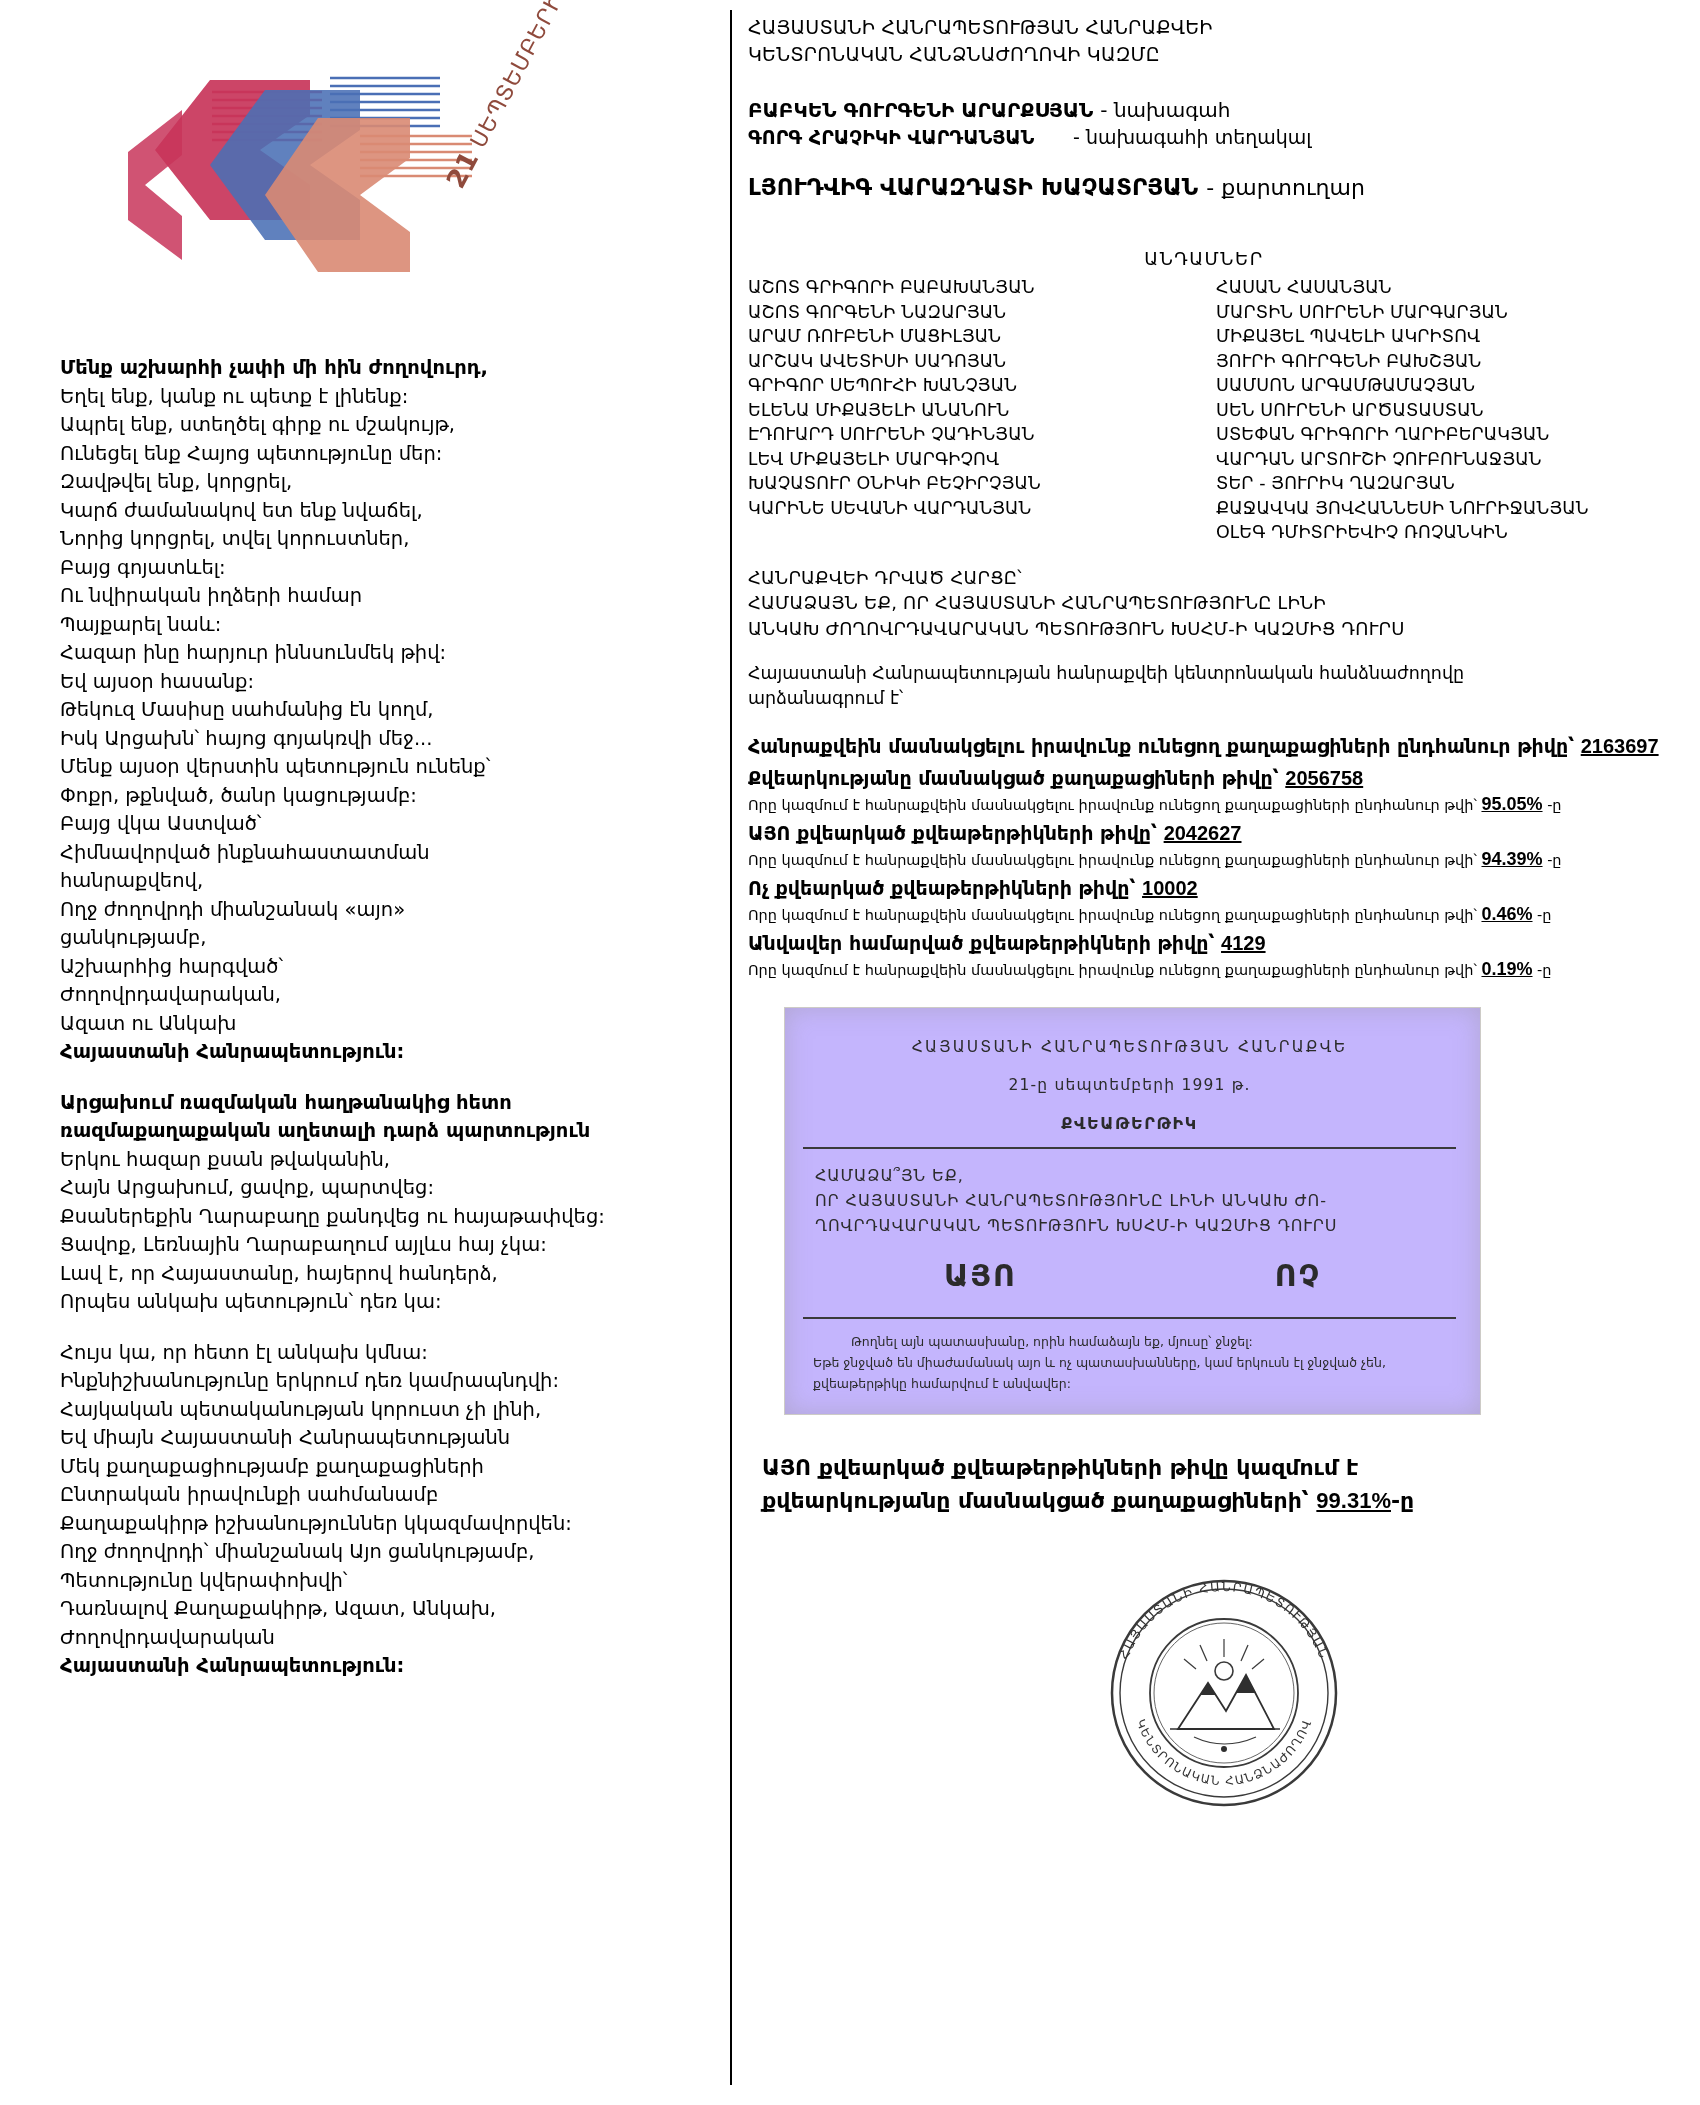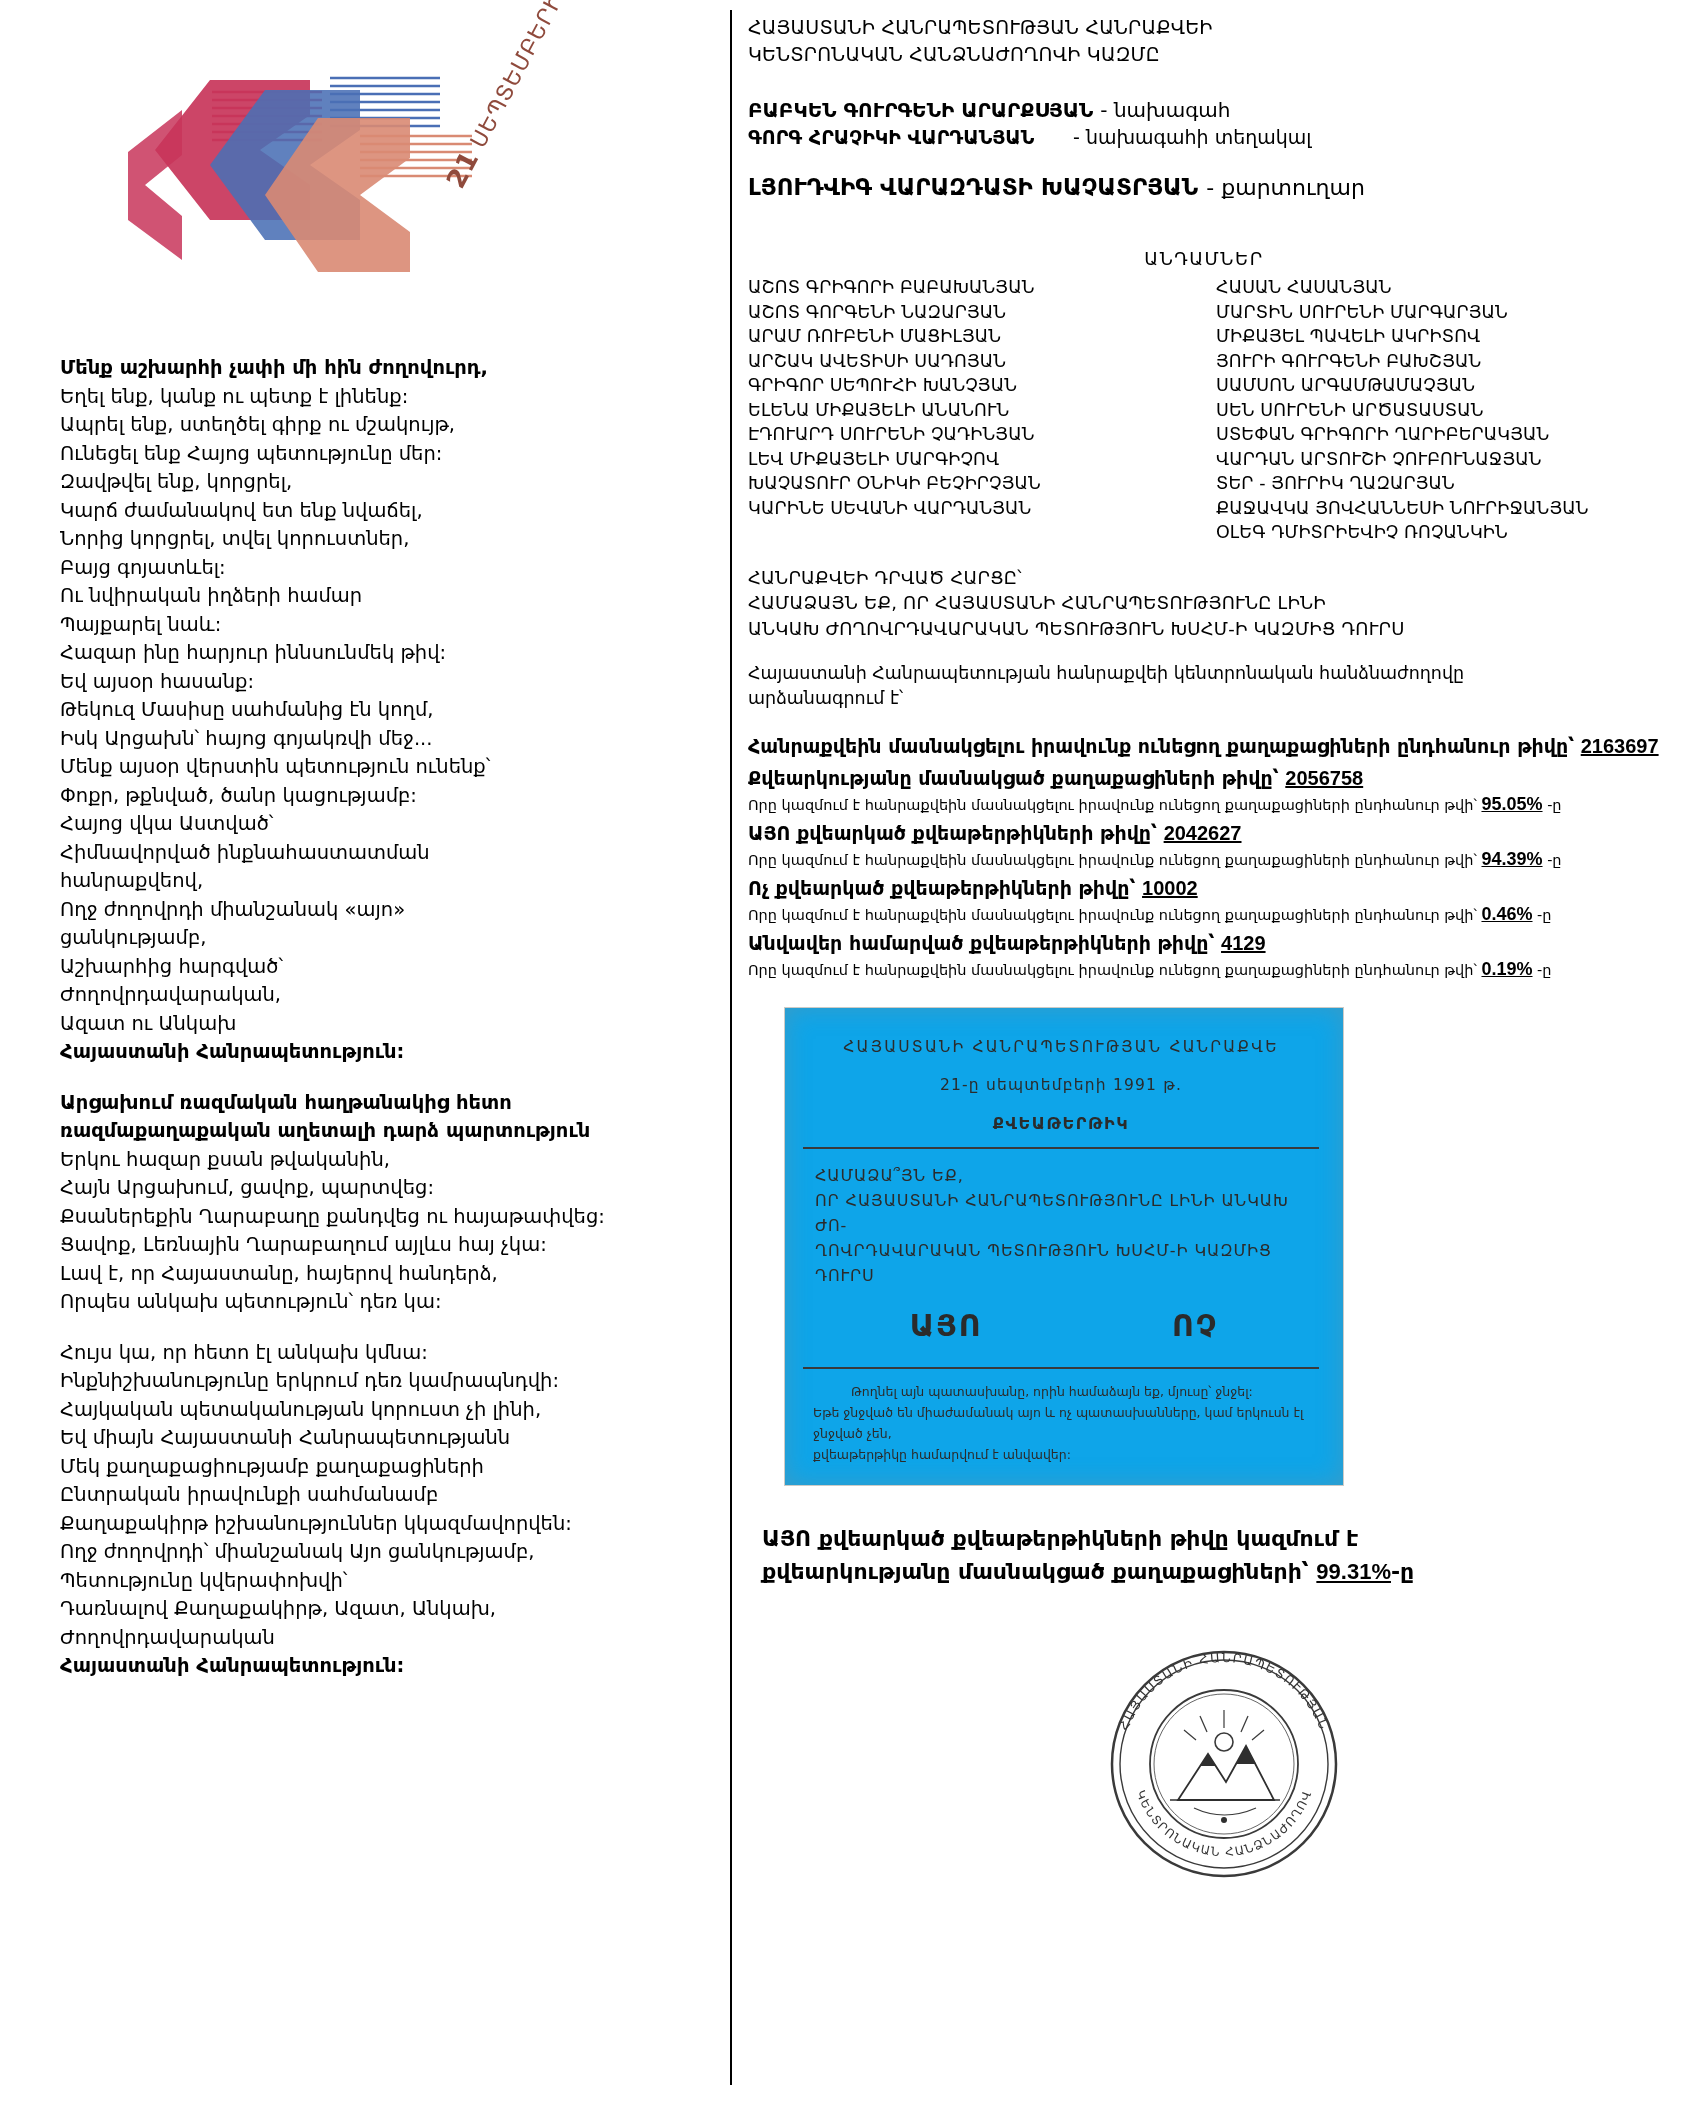--- a/index.html
+++ b/index.html
@@ -107,23 +107,23 @@
   .stat-sub .u {
     text-decoration: underline;
     font-weight: bold;
     font-size: 18px;
     font-family: "Liberation Sans", sans-serif;
   }
   .stat-row { margin-bottom: 2px; }
 
   
   #ballot {
-    width: 560px;
+    width: 697px;
     margin: 26px 0 0 36px;
-    background: #0ea5e9;
+    background: #c4b5fd;
     border: 1px solid #cdcbc6;
     padding: 14px 24px 16px 18px;
     font-family: "DejaVu Sans", "Liberation Sans", sans-serif;
     color: #2b2b2b;
     box-shadow: inset 0 0 26px rgba(140,138,132,.35);
   }
   #ballot .bt1 { text-align: center; font-size: 15.5px; letter-spacing: 2.2px; margin: 16px 0 0 0; }
   #ballot .bt2 { text-align: center; font-size: 15.5px; letter-spacing: 1.2px; margin: 20px 0 0 0; }
   #ballot .bt3 { text-align: center; font-size: 16px; letter-spacing: 1.6px; font-weight: bold; margin: 20px 0 14px 0; }
   #ballot .hr  { border: none; border-top: 2px solid #3a3a3a; margin: 6px 0 0 0; }
@@ -210,21 +210,21 @@
           <div class="l">Նորից կորցրել, տվել կորուստներ,</div>
           <div class="l">Բայց գոյատևել:</div>
           <div class="l">Ու նվիրական իղձերի համար</div>
           <div class="l">Պայքարել նաև:</div>
           <div class="l">Հազար ինը հարյուր իննսունմեկ թիվ:</div>
           <div class="l">Եվ այսօր հասանք:</div>
           <div class="l">Թեկուզ Մասիսը սահմանից էն կողմ,</div>
           <div class="l">Իսկ Արցախն՝ հայոց գոյակռվի մեջ...</div>
           <div class="l">Մենք այսօր վերստին պետություն ունենք՝</div>
           <div class="l">Փոքր, թքնված, ծանր կացությամբ:</div>
-          <div class="l">Հայոց վկա Աստված՝</div>
+          <div class="l">Բայց վկա Աստված՝</div>
           <div class="l">Հիմնավորված ինքնահաստատման</div>
           <div class="l">հանրաքվեով,</div>
           <div class="l">Ողջ ժողովրդի միանշանակ «այո»</div>
           <div class="l">ցանկությամբ,</div>
           <div class="l">Աշխարհից հարգված՝</div>
           <div class="l">Ժողովրդավարական,</div>
           <div class="l">Ազատ ու Անկախ</div>
           <div class="l b">Հայաստանի Հանրապետություն:</div>
         </div>
       <span class="spacer"></span>

